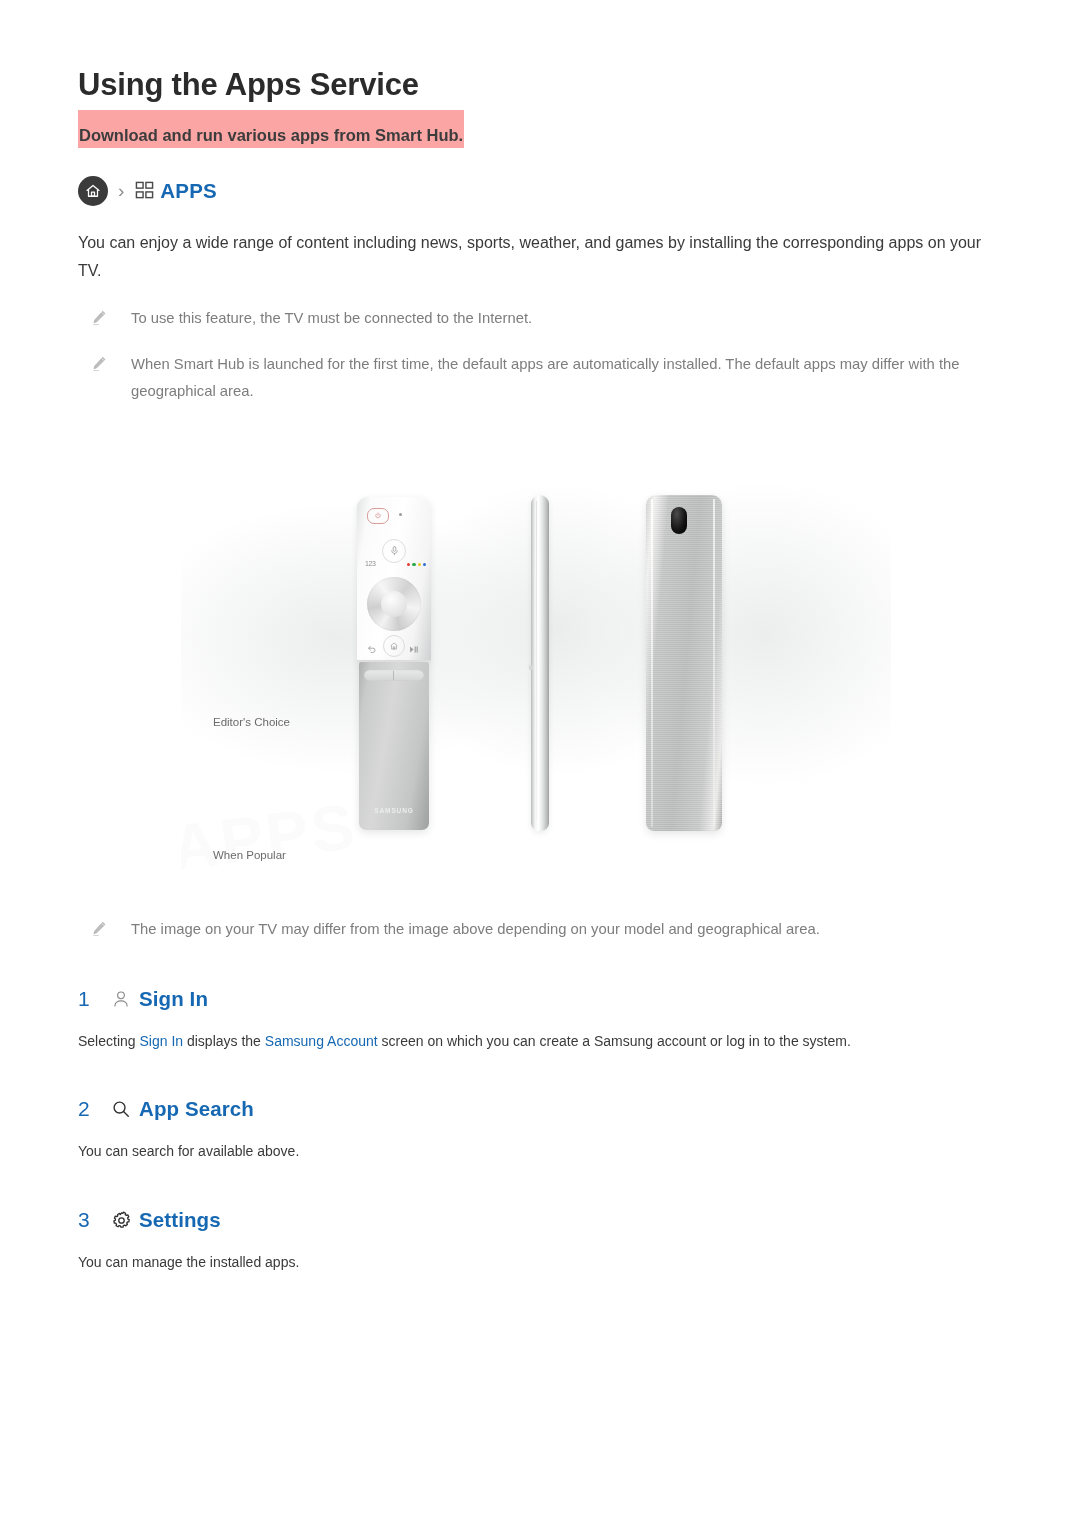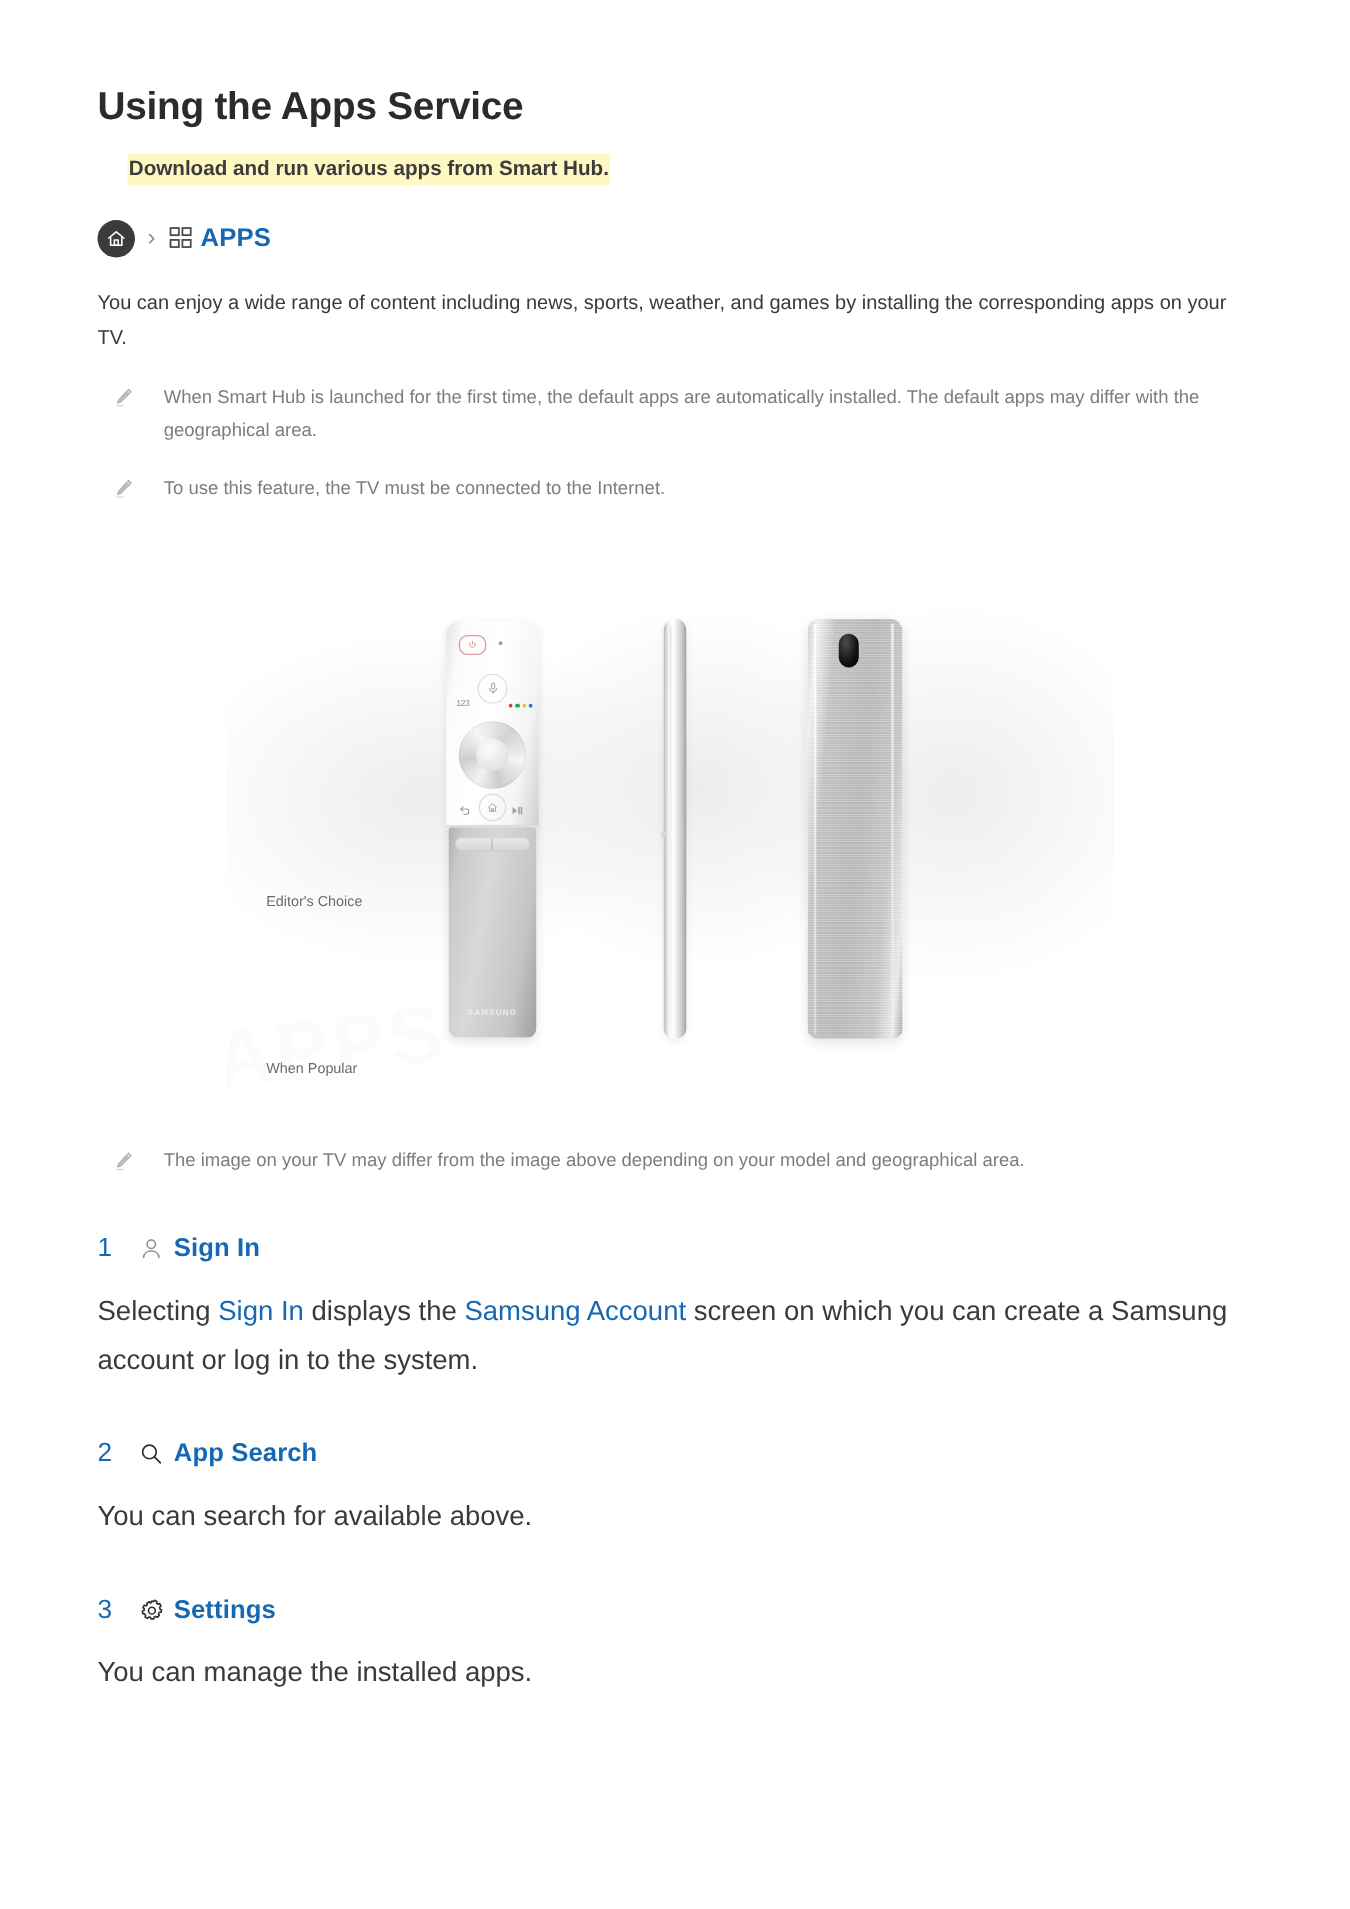--- a/index.html
+++ b/index.html
@@ -38,24 +38,23 @@
   
   .subtitle-wrap {
     margin-top: 20px;
     line-height: 1;
   }
   .subtitle {
     display: inline;
     font-size: 16.5px;
     font-weight: 600;
     color: #3c3c3c;
-    background: #fef9c3;
-    padding: 3px 1px 4px 1px;
+    background: #fca5a5;
+    padding: 16px 1px 4px 1px;
     line-height: 1.5;
-    margin-left: 24px;
   }
 
   
   .breadcrumb {
     margin-top: 26px;
     display: flex;
     align-items: center;
     gap: 0px;
     height: 34px;
   }
@@ -371,21 +370,21 @@
     height: 22px;
   }
   .num-section .sec-label {
     font-size: 20.5px;
     font-weight: 700;
     color: #1668b3;
     letter-spacing: 0.1px;
   }
   .sec-body {
     margin: 18px 0 0 0;
-    font-size: 22px;
+    font-size: 14px;
     line-height: 1.78;
     color: #3a3a3a;
     max-width: 908px;
   }
   .lnk { color: #1668b3; }
 
   
   .footer {
     position: absolute;
     left: 0;
@@ -431,32 +430,32 @@
   <p class="body-text">You can enjoy a wide range of content including news, sports, weather, and games by installing the corresponding apps on your TV.</p>
 
   <div class="note">
     <span class="note-icon">
       <svg width="18" height="18" viewBox="0 0 20 20" fill="none">
         <path d="M14.2 2.6 16.6 5 7.6 14 4.4 15.2 5.5 12Z" fill="#bdbdbd" stroke="#aeaeae" stroke-width="0.9" stroke-linejoin="round"></path>
         <path d="M13.1 3.8 15.4 6.1" stroke="#ffffff" stroke-width="0.8"></path>
         <path d="M3.6 17.3h6.2" stroke="#cccccc" stroke-width="1"></path>
       </svg>
     </span>
-    <span class="note-text">When Smart Hub is launched for the first time, the default apps are automatically installed. The default apps may differ with the geographical area.</span>
+    <span class="note-text">To use this feature, the TV must be connected to the Internet.</span>
   </div>
 
   <div class="note">
     <span class="note-icon">
       <svg width="18" height="18" viewBox="0 0 20 20" fill="none">
         <path d="M14.2 2.6 16.6 5 7.6 14 4.4 15.2 5.5 12Z" fill="#bdbdbd" stroke="#aeaeae" stroke-width="0.9" stroke-linejoin="round"></path>
         <path d="M13.1 3.8 15.4 6.1" stroke="#ffffff" stroke-width="0.8"></path>
         <path d="M3.6 17.3h6.2" stroke="#cccccc" stroke-width="1"></path>
       </svg>
     </span>
-    <span class="note-text">To use this feature, the TV must be connected to the Internet.</span>
+    <span class="note-text">When Smart Hub is launched for the first time, the default apps are automatically installed. The default apps may differ with the geographical area.</span>
   </div>
 
   <div class="figure">
     <div class="figure-canvas">
 
       <span class="watermark">APPS</span>
 
       <span class="fig-caption cap-editors">Editor's Choice</span>
       <span class="fig-caption cap-popular">When Popular</span>
 

